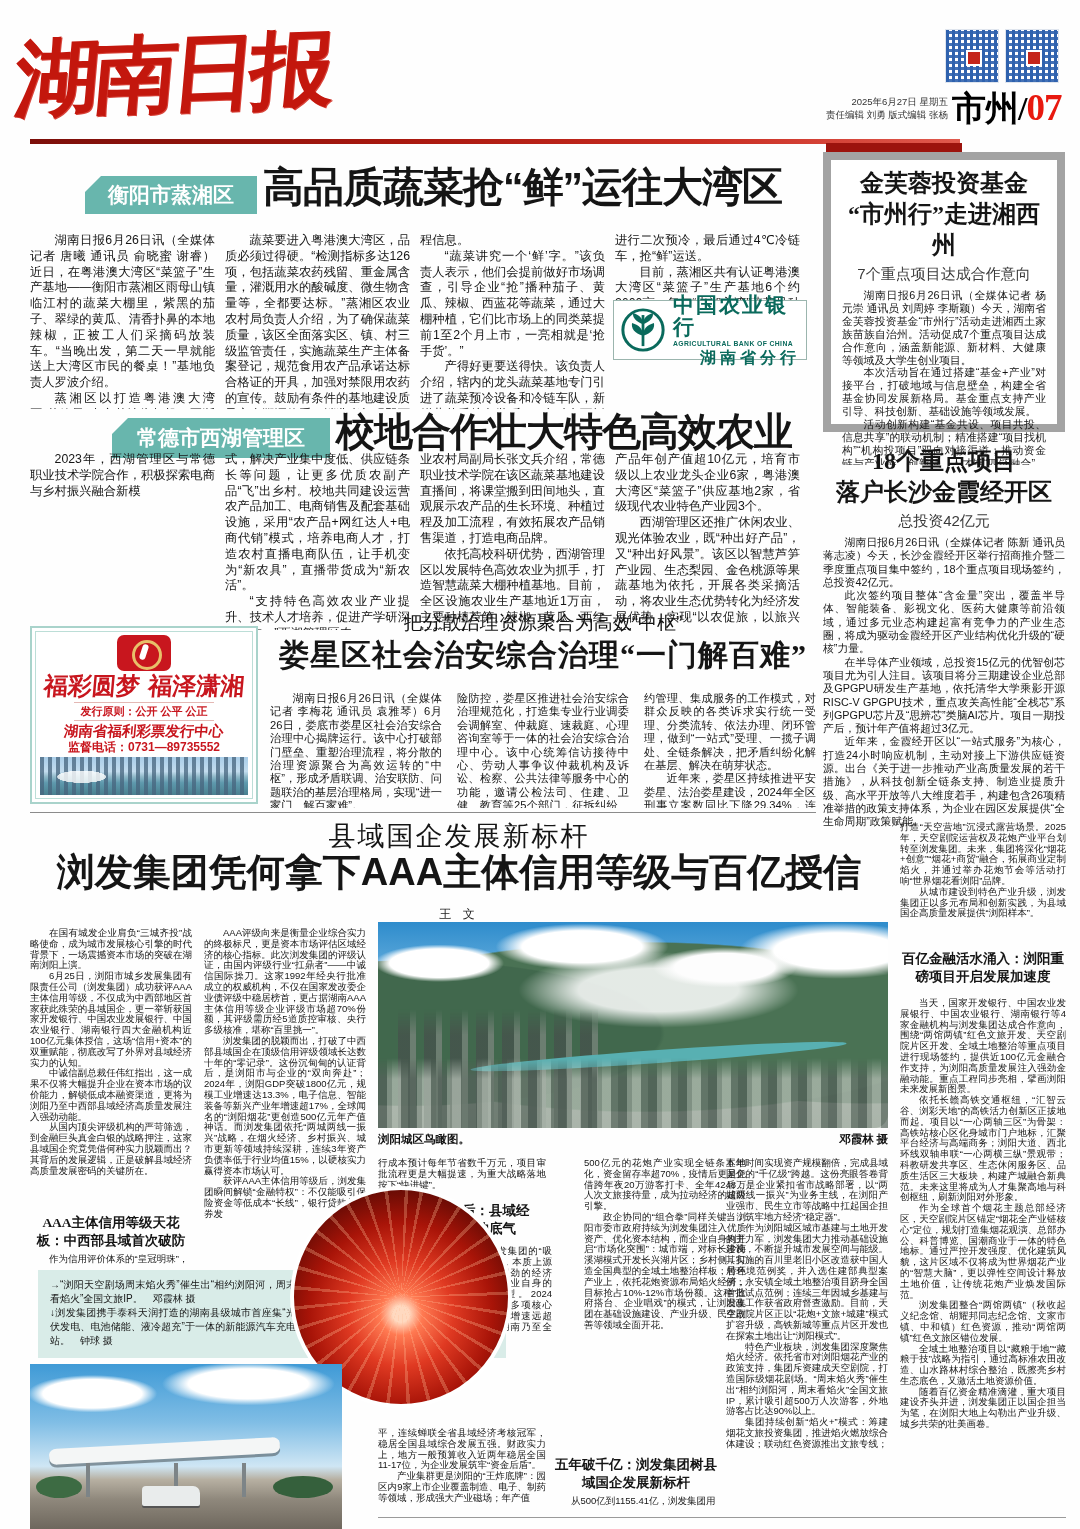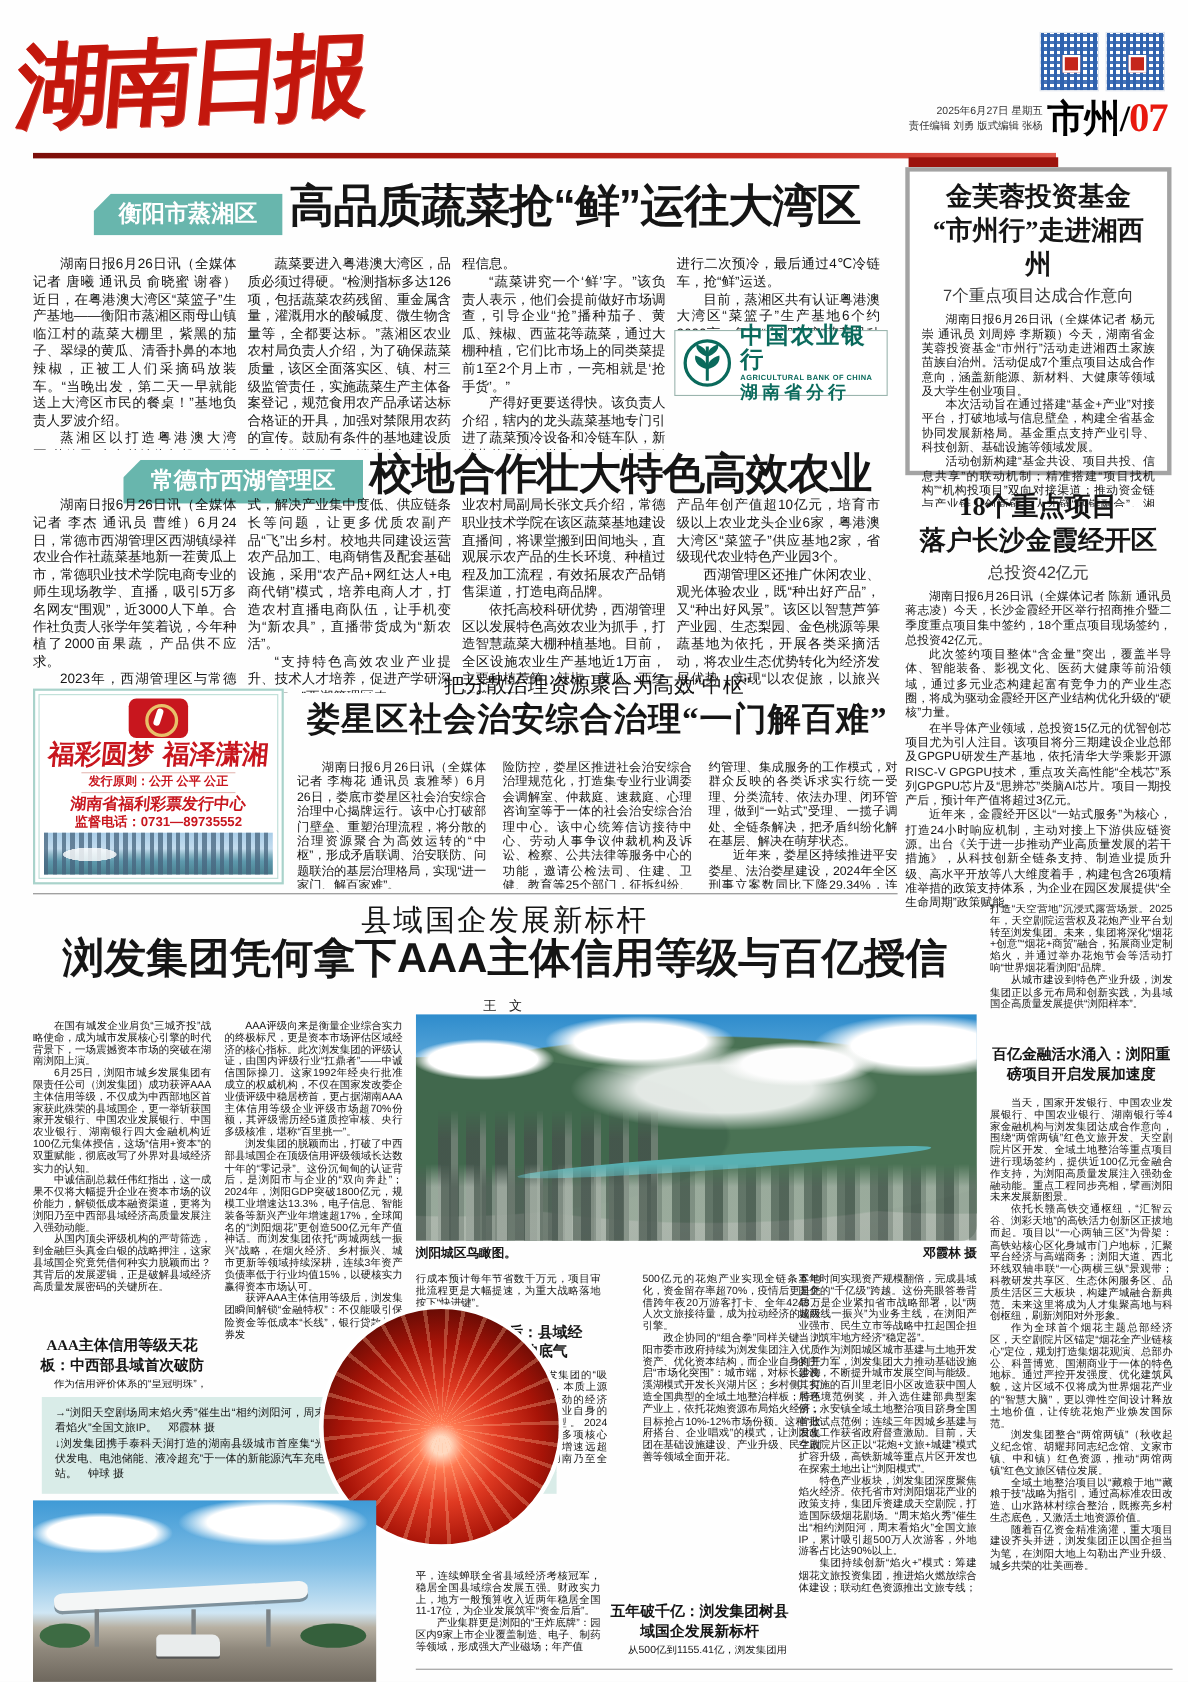--- a/index.html
+++ b/index.html
@@ -39,21 +39,21 @@
   .a2-headline{left:336px;top:404px;width:476px;height:56px;font-size:39px;line-height:56px;font-weight:900;letter-spacing:-1px;}
   .a2-col{top:452px;height:178px;}
 
   
   .abc-ad{left:613px;top:300px;width:194px;height:60px;border:1px solid #9bb5ae;background:#fff;
           display:flex;align-items:center;gap:7px;padding:4px 6px;box-sizing:border-box;}
   .abc-logo{width:46px;height:46px;flex:0 0 auto;}
   .abc-txt{display:flex;flex-direction:column;line-height:1.05;}
   .abc-name{font-family:"Liberation Serif","DejaVu Serif",serif;font-weight:900;font-size:21px;color:#0a6a5c;letter-spacing:2px;}
   .abc-en{font-size:6.8px;color:#0a6a5c;font-weight:bold;letter-spacing:.4px;margin-top:2px;}
-  .abc-branch{font-weight:900;font-size:16px;color:#0a6a5c;letter-spacing:4px;margin-top:3px;}
+  .abc-branch{font-weight:900;font-size:16px;color:#0a6a5c;letter-spacing:4px;margin-top:3px;text-align:right;}
 
   
   .lot{left:30px;top:626px;width:228px;height:178px;border:2px solid #a9d3cb;background:#fff;box-sizing:border-box;padding:3px;}
   .lot-inner{border:1px solid #bcded7;height:100%;box-sizing:border-box;display:flex;flex-direction:column;align-items:center;padding:3px 4px;}
   .lot-logo{width:54px;height:36px;background:#c8161e;border-radius:7px;position:relative;flex:0 0 auto;}
   .lot-logo i{position:absolute;left:15px;top:5px;width:24px;height:24px;border:3px solid #e8c06a;border-radius:50%;}
   .lot-logo b{position:absolute;left:24px;top:9px;width:6px;height:16px;background:#fff;border-radius:3px;transform:rotate(18deg);}
   .lot-slogan{color:#c8161e;font-family:"DejaVu Serif","Liberation Serif",serif;font-weight:900;font-size:24px;
               line-height:30px;transform:skewX(-5deg);letter-spacing:0px;white-space:nowrap;}
   .lot-principle{color:#c8161e;font-weight:bold;font-size:11px;line-height:15px;border-top:1px solid #e4b8b4;border-bottom:1px solid #e4b8b4;padding:1px 6px;margin-top:1px;}
@@ -65,21 +65,21 @@
      linear-gradient(180deg,#a9cde8 0%,#c3dcee 38%,#8fb8c8 52%,#5e99ad 68%,#49808f 100%);}
 
   
   .lx-kicker{left:270px;top:610px;width:546px;font-size:19px;font-weight:500;color:#111;}
   .lx-headline{left:270px;top:634px;width:546px;font-size:30px;line-height:42px;font-weight:900;letter-spacing:1px;}
   .lx-col{top:692px;height:116px;width:172px;font-size:11.2px;line-height:13.4px;}
   .lc1{left:270px;} .lc2{left:457px;} .lc3{left:644px;}
   .divider{left:30px;top:812px;width:786px;height:1px;background:#8b8b8b;}
 
   
-  .fund{left:823px;top:152px;width:242px;height:280px;border:4px solid #a3a3a3;box-sizing:border-box;padding:8px 11px;background:#fff;}
+  .fund{left:823px;top:152px;width:242px;height:280px;border:8px solid #a3a3a3;box-sizing:border-box;padding:8px 11px;background:#fff;}
   .rb-title{font-weight:900;font-size:24px;line-height:31px;letter-spacing:0px;}
   .rb-sub{font-size:15px;line-height:22px;color:#3a3a3a;margin:2px 0 4px;}
   .rb-body{font-size:10.8px;line-height:12.9px;height:176px;}
   .jinxia{left:823px;top:444px;width:242px;height:382px;box-sizing:border-box;padding:2px 0;}
   .jx-body{font-size:10.8px;line-height:13.3px;height:296px;margin-top:4px;}
 
   
   .lf-kicker{left:30px;top:818px;width:858px;font-size:27px;font-weight:500;letter-spacing:2px;}
   .lf-headline{left:30px;top:846px;width:858px;font-size:38px;line-height:52px;font-weight:900;letter-spacing:0px;}
   .lf-author{left:30px;top:906px;width:858px;font-size:12px;color:#222;letter-spacing:4px;}
@@ -193,21 +193,20 @@
     <div class="abc-txt">
       <span class="abc-name">中国农业银行</span>
       <span class="abc-en">AGRICULTURAL BANK OF CHINA</span>
       <span class="abc-branch">湖南省分行</span>
     </div>
   </div>
 
   <div class="abs a2-headline">校地合作壮大特色高效农业</div>
   <div class="abs tag a2-tag">常德市西湖管理区</div>
   <div class="abs a-col a2-col c1 bodytext">
-      <p>湖南日报6月26日讯（全媒体记者 李杰 通讯员 曹维）6月24日，常德市西湖管理区西湖镇绿祥农业合作社蔬菜基地新一茬黄瓜上市，常德职业技术学院电商专业的师生现场教学、直播，吸引5万多名网友“围观”，近3000人下单。合作社负责人张学年笑着说，今年种植了2000亩果蔬，产品供不应求。</p>
       <p>2023年，西湖管理区与常德职业技术学院合作，积极探索电商与乡村振兴融合新模</p>
     </div>
   <div class="abs a-col a2-col c2 bodytext">
       <p class="ni">式，解决产业集中度低、供应链条长等问题，让更多优质农副产品“飞”出乡村。校地共同建设运营农产品加工、电商销售及配套基础设施，采用“农产品+网红达人+电商代销”模式，培养电商人才，打造农村直播电商队伍，让手机变为“新农具”，直播带货成为“新农活”。</p>
       <p>“支持特色高效农业产业提升、技术人才培养，促进产学研深度合作。”西湖管理区农</p>
     </div>
   <div class="abs a-col a2-col c3 bodytext">
       <p class="ni">业农村局副局长张文兵介绍，常德职业技术学院在该区蔬菜基地建设直播间，将课堂搬到田间地头，直观展示农产品的生长环境、种植过程及加工流程，有效拓展农产品销售渠道，打造电商品牌。</p>
       <p>依托高校科研优势，西湖管理区以发展特色高效农业为抓手，打造智慧蔬菜大棚种植基地。目前，全区设施农业生产基地近1万亩，主要种植芦笋、辣椒、黄瓜、西红柿等，农</p>
     </div>

